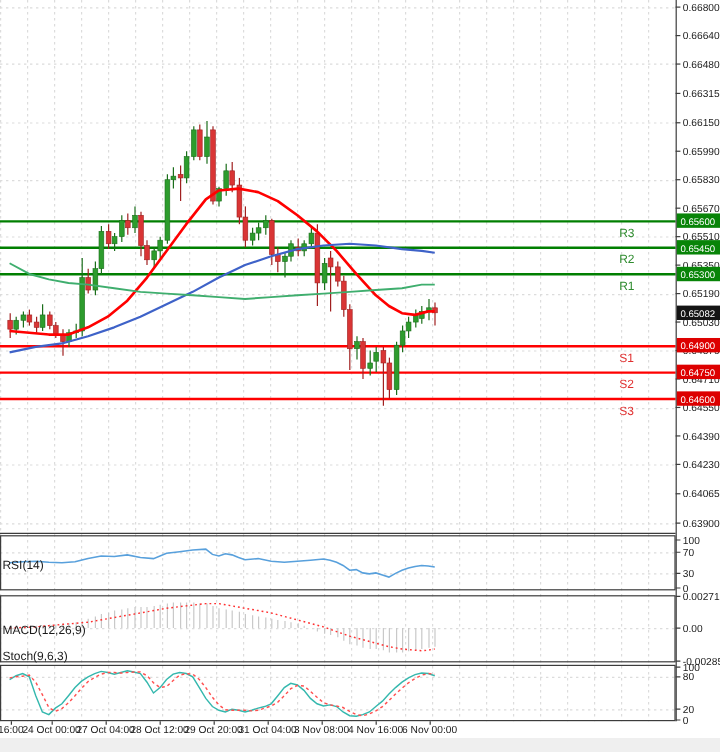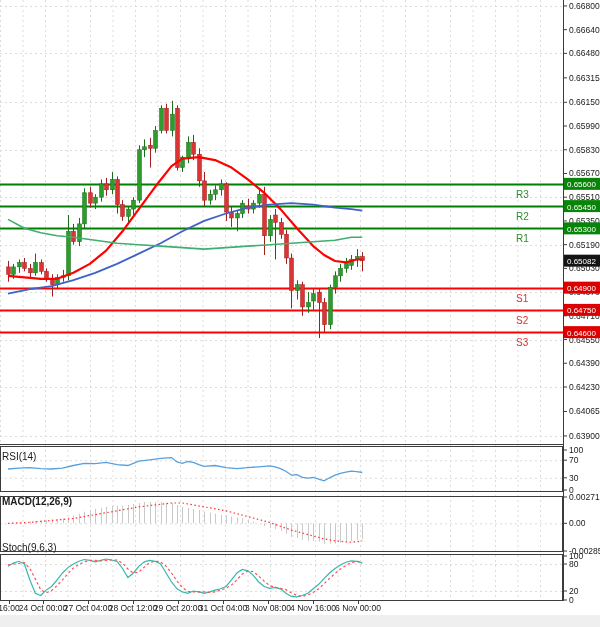--- a/index.html
+++ b/index.html
@@ -1,19 +1,19 @@
 <!DOCTYPE html>
 <html><head>
 <meta charset="utf-8">
 <style>
   html,body{margin:0;padding:0;background:#ffffff;}
   .stage{position:relative;width:600px;height:627px;font-family:"Liberation Sans",sans-serif;overflow:hidden;background:#fff;}
   .ind-label{position:absolute;left:2px;font-size:10px;color:#1a1a1a;z-index:5;}
-  #rsi-label{top:451px;}
-  #macd-label{top:496px;font-weight:bold;}
+  #rsi-label{top:466px;}
+  #macd-label{top:520px;}
   #stoch-label{top:542px;}
   svg text{font-family:"Liberation Sans",sans-serif;}
 </style>
 </head>
 <body>
 
 <div class="stage">
   <svg id="chart-svg" width="600" height="627">
       <rect x="0" y="0" width="600" height="627" fill="#ffffff"></rect>
       <rect x="0" y="615" width="600" height="12" fill="#efefef"></rect>

